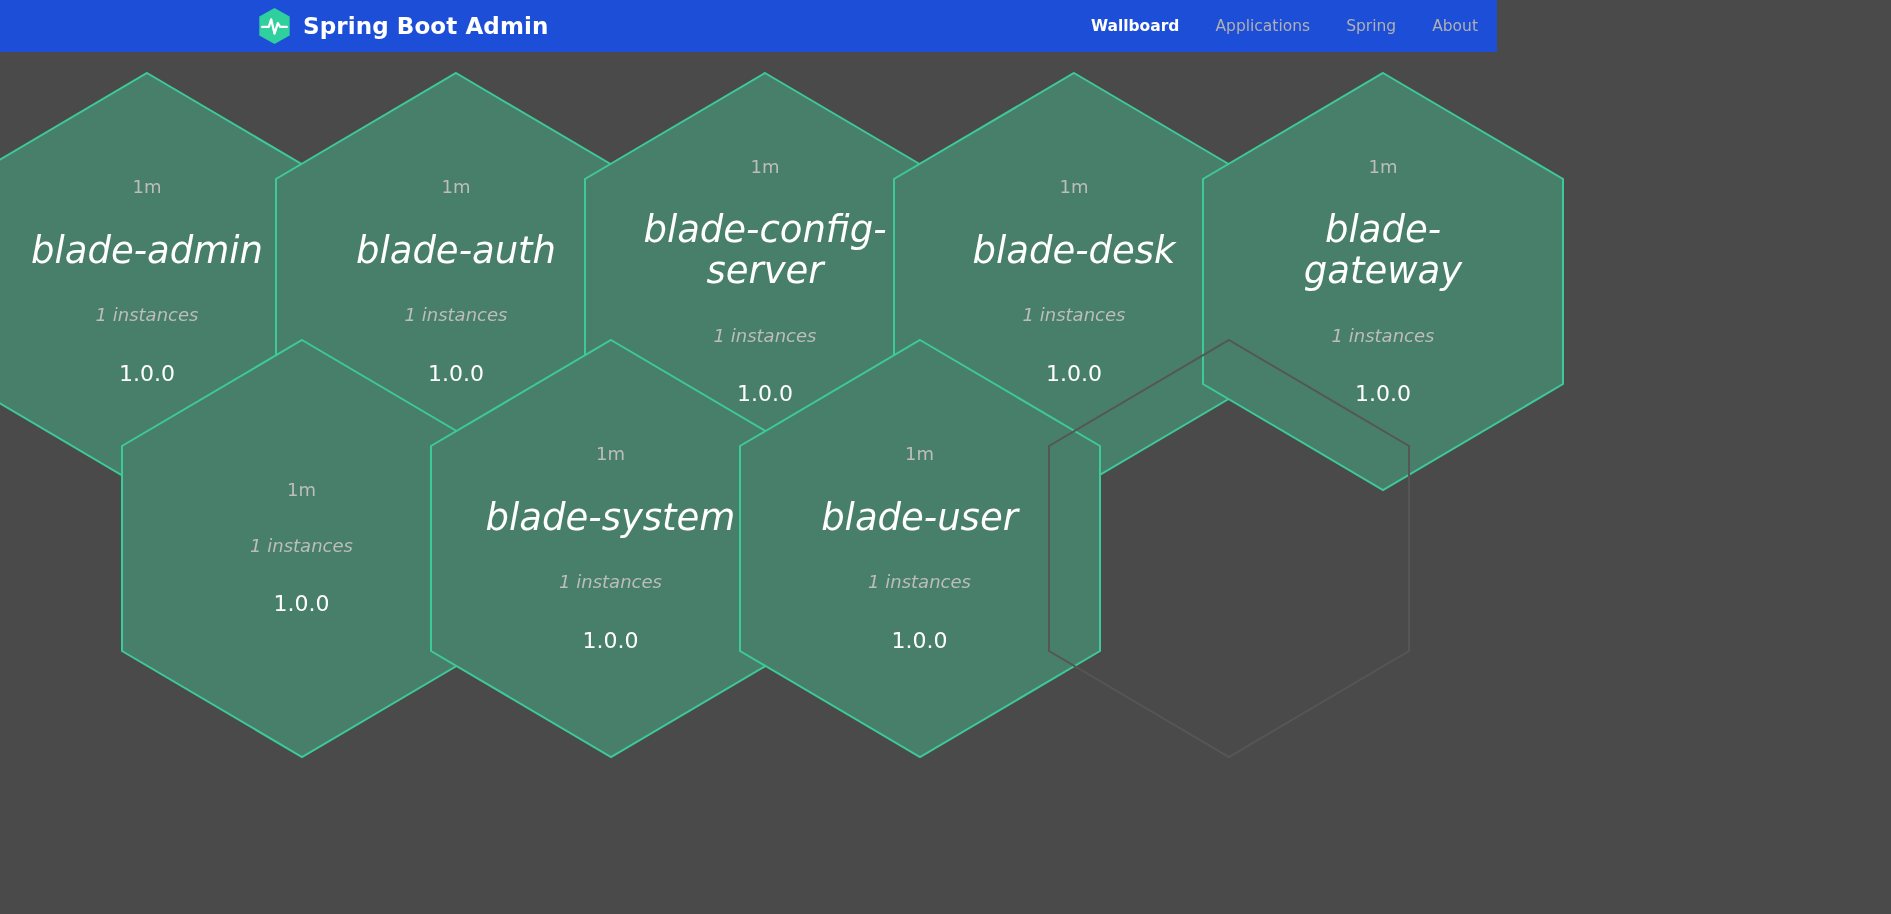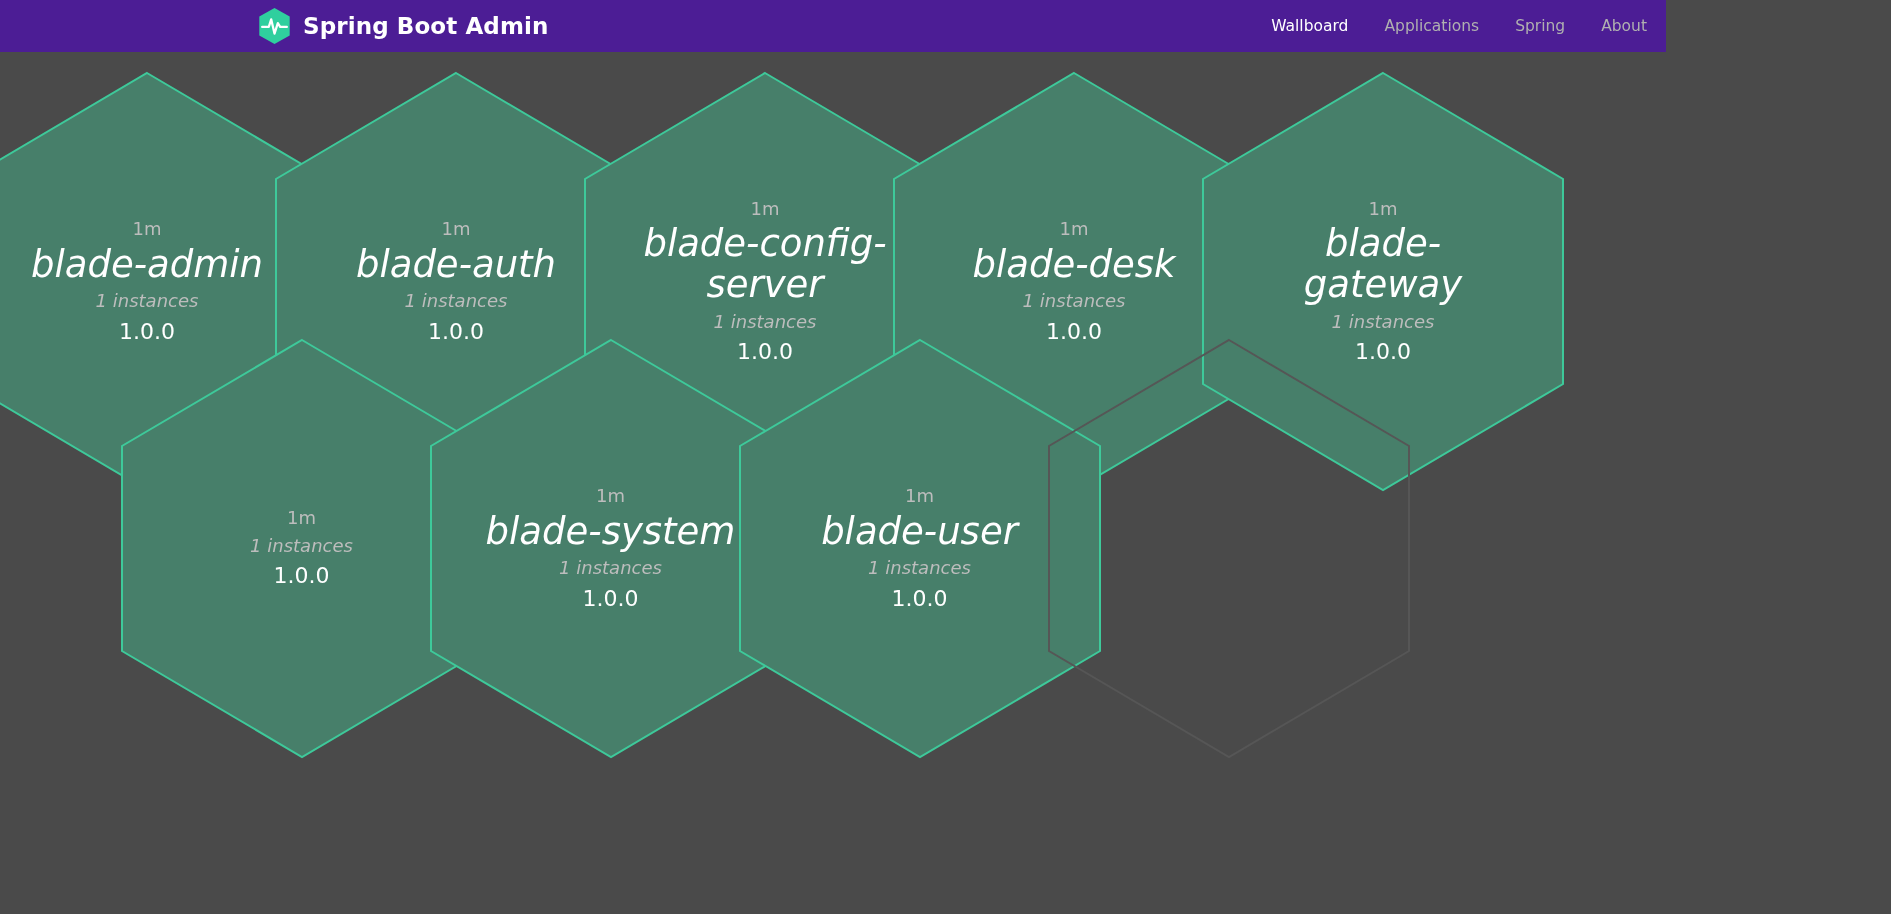--- a/index.html
+++ b/index.html
@@ -8,23 +8,23 @@
     height: 914px;
     overflow: hidden;
     background: #4a4a4a;
     font-family: "DejaVu Sans", "Liberation Sans", sans-serif;
   }
 
   
   .navbar {
     position: absolute;
     top: 0; left: 0;
-    width: 1666px;
+    width: 1497px;
     height: 52px;
-    background: #4c1d95;
+    background: #1d4ed8;
     display: flex;
     align-items: center;
   }
   .brand {
     display: flex;
     align-items: center;
     margin-left: 257px;
     gap: 11px;
     text-decoration: none;
   }
@@ -52,21 +52,21 @@
   .nav-link {
     color: #b0b0b0;
     font-size: 15.5px;
     text-decoration: none;
     padding: 0 18px;
     line-height: 52px;
     white-space: nowrap;
   }
   .nav-link.active {
     color: #ffffff;
-    font-weight: 400;
+    font-weight: 700;
   }
 
   
   .wallboard {
     position: absolute;
     top: 52px; left: 0;
     width: 1891px;
     height: 862px;
     overflow: hidden;
   }
@@ -95,20 +95,21 @@
   .hex-content {
     position: absolute;
     top: 0; left: 0;
     width: 368px;
     height: 425px;
     display: flex;
     flex-direction: column;
     justify-content: center;
     text-align: center;
     padding: 0 58px;
+    gap: 28px;
   }
   .hex-uptime {
     color: #bdbdbd;
     font-size: 18px;
     line-height: 1.25;
     margin-bottom: 4px;
   }
   .hex-name {
     color: #ffffff;
     font-size: 37px;

